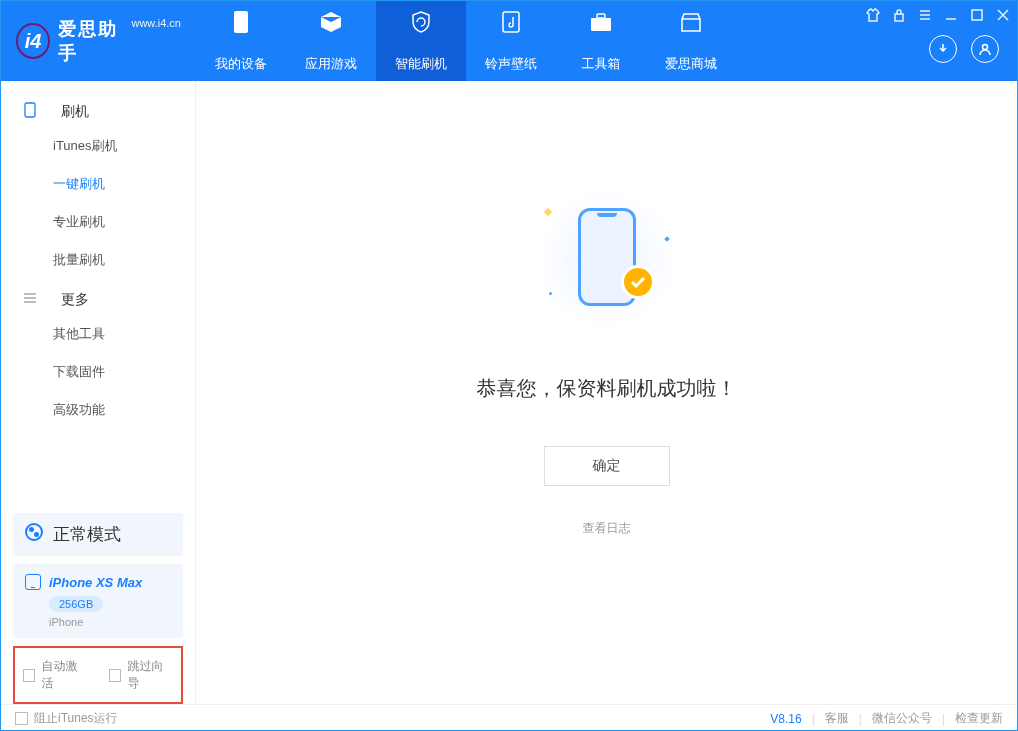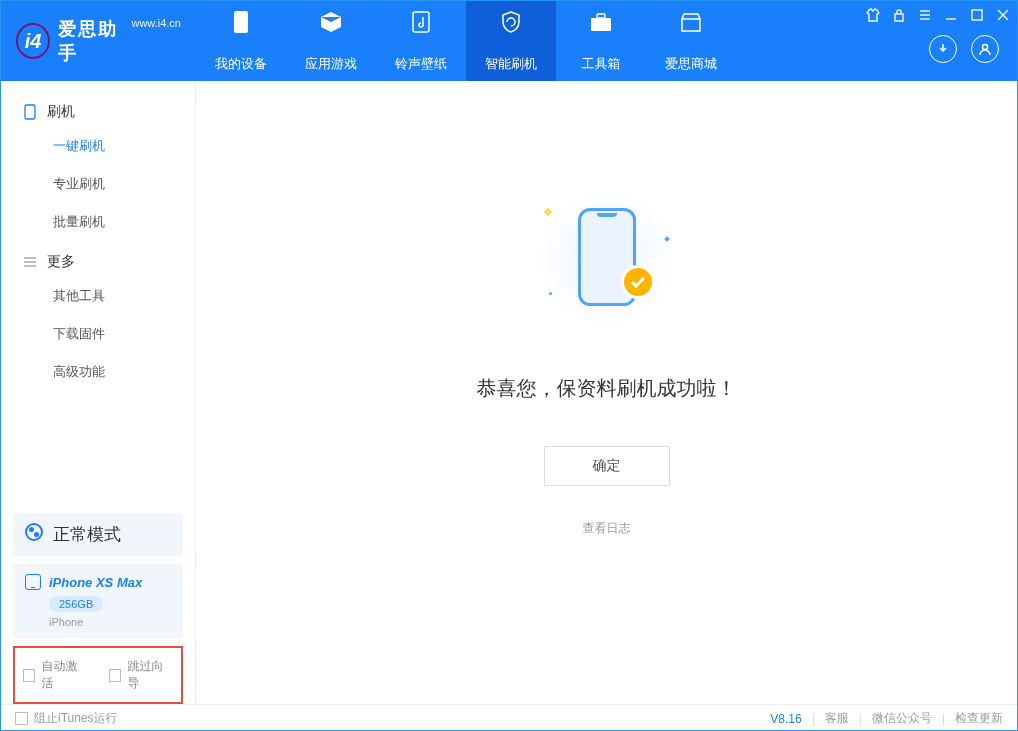--- a/index.html
+++ b/index.html
@@ -21,21 +21,21 @@
 .window-controls { position: absolute; right: 6px; top: 6px; display: flex; gap: 10px; }
 .window-controls .ctrl { width: 16px; height: 16px; cursor: pointer; opacity: 0.9; display: flex; align-items: center; justify-content: center; }
 .window-controls svg { stroke: #fff; fill: none; stroke-width: 1.5; }
 
 .header-right-icons { position: absolute; right: 18px; bottom: 18px; display: flex; gap: 14px; }
 .hri { width: 28px; height: 28px; border: 1.5px solid #fff; border-radius: 50%; display: flex; align-items: center; justify-content: center; cursor: pointer; }
 .hri svg { stroke: #fff; fill: none; stroke-width: 1.5; }
 
 .body-area { display: flex; height: 623px; }
 .sidebar { width: 195px; border-right: 1px solid #eee; padding-top: 10px; display: flex; flex-direction: column; }
-.side-group { padding: 12px 22px 6px; font-size: 14px; color: #333; display: flex; align-items: center; gap: 10px; }
+.side-group { padding: 12px 22px 6px; font-size: 14px; color: #333; display: flex; gap: 24px; }
 .side-group .grp-icon { width: 14px; height: 14px; display: flex; align-items: center; justify-content: center; }
 .side-item { padding: 10px 22px 10px 52px; font-size: 13px; color: #555; cursor: pointer; }
 .side-item.active { color: #1a7ffb; }
 
 .side-bottom { margin-top: auto; }
 .mode-box { margin: 8px 12px; background: #f1f6fd; border-radius: 4px; padding: 10px 12px; display: flex; align-items: flex-start; gap: 10px; font-size: 17px; color: #333; }
 .mode-box .mode-icon { width: 18px; height: 18px; border: 2px solid #1a7ffb; border-radius: 50%; position: relative; }
 .mode-box .mode-icon::before, .mode-box .mode-icon::after { content: ""; position: absolute; background: #1a7ffb; border-radius: 50%; width: 5px; height: 5px; }
 .mode-box .mode-icon::before { top: 2px; left: 2px; }
 .mode-box .mode-icon::after { bottom: 2px; right: 2px; }
@@ -96,37 +96,37 @@
       <span>我的设备</span>
     </div>
     <div class="nav-tab">
       <span class="tab-icon">
           <svg width="24" height="24" viewBox="0 0 24 24">
             <path d="M12 2 L22 7 L22 17 L12 22 L2 17 L2 7 Z M2 7 L12 12 L22 7 M12 12 L12 22"></path>
           </svg>
         </span>
       <span>应用游戏</span>
     </div>
+    <div class="nav-tab active">
+      <span class="tab-icon">
+          <svg width="24" height="24" viewBox="0 0 24 24">
+            <path d="M12 2 L20 5 L20 12 C20 17 16 21 12 22 C8 21 4 17 4 12 L4 5 Z" fill="none" stroke="#fff" stroke-width="1.5"></path>
+            <path d="M8 12 A4 4 0 1 1 12 16" fill="none" stroke="#fff" stroke-width="1.5"></path>
+          </svg>
+        </span>
+      <span>智能刷机</span>
+    </div>
     <div class="nav-tab">
       <span class="tab-icon">
           <svg width="22" height="24" viewBox="0 0 22 24">
             <rect x="3" y="2" width="16" height="20" rx="2" fill="none" stroke="#fff" stroke-width="1.5"></rect>
             <path d="M13 7 L13 15 A2 2 0 1 1 11 13" stroke="#fff" fill="none" stroke-width="1.5"></path>
           </svg>
         </span>
       <span>铃声壁纸</span>
-    </div>
-    <div class="nav-tab active">
-      <span class="tab-icon">
-          <svg width="24" height="24" viewBox="0 0 24 24">
-            <path d="M12 2 L20 5 L20 12 C20 17 16 21 12 22 C8 21 4 17 4 12 L4 5 Z" fill="none" stroke="#fff" stroke-width="1.5"></path>
-            <path d="M8 12 A4 4 0 1 1 12 16" fill="none" stroke="#fff" stroke-width="1.5"></path>
-          </svg>
-        </span>
-      <span>智能刷机</span>
     </div>
     <div class="nav-tab">
       <span class="tab-icon">
           <svg width="24" height="22" viewBox="0 0 24 22">
             <rect x="2" y="7" width="20" height="13" rx="1"></rect>
             <rect x="8" y="3" width="8" height="4" rx="1" fill="none" stroke="#fff" stroke-width="1.5"></rect>
           </svg>
         </span>
       <span>工具箱</span>
     </div>
@@ -193,20 +193,21 @@
 <div class="body-area">
   <div class="sidebar">
     <div class="side-group">
       <span class="grp-icon">
           <svg width="12" height="16" viewBox="0 0 12 16">
             <rect x="1" y="1" width="10" height="14" rx="1.5" fill="none" stroke="#1a7ffb" stroke-width="1.3"></rect>
           </svg>
         </span>
       <span>刷机</span>
     </div>
+    <div class="side-item">iTunes刷机</div>
     <div class="side-item active">一键刷机</div>
     <div class="side-item">专业刷机</div>
     <div class="side-item">批量刷机</div>
 
     <div class="side-group">
       <span class="grp-icon">
           <svg width="14" height="12" viewBox="0 0 14 12">
             <line x1="1" y1="2" x2="13" y2="2" stroke="#999" stroke-width="1.3"></line>
             <line x1="1" y1="6" x2="13" y2="6" stroke="#999" stroke-width="1.3"></line>
             <line x1="1" y1="10" x2="13" y2="10" stroke="#999" stroke-width="1.3"></line>

